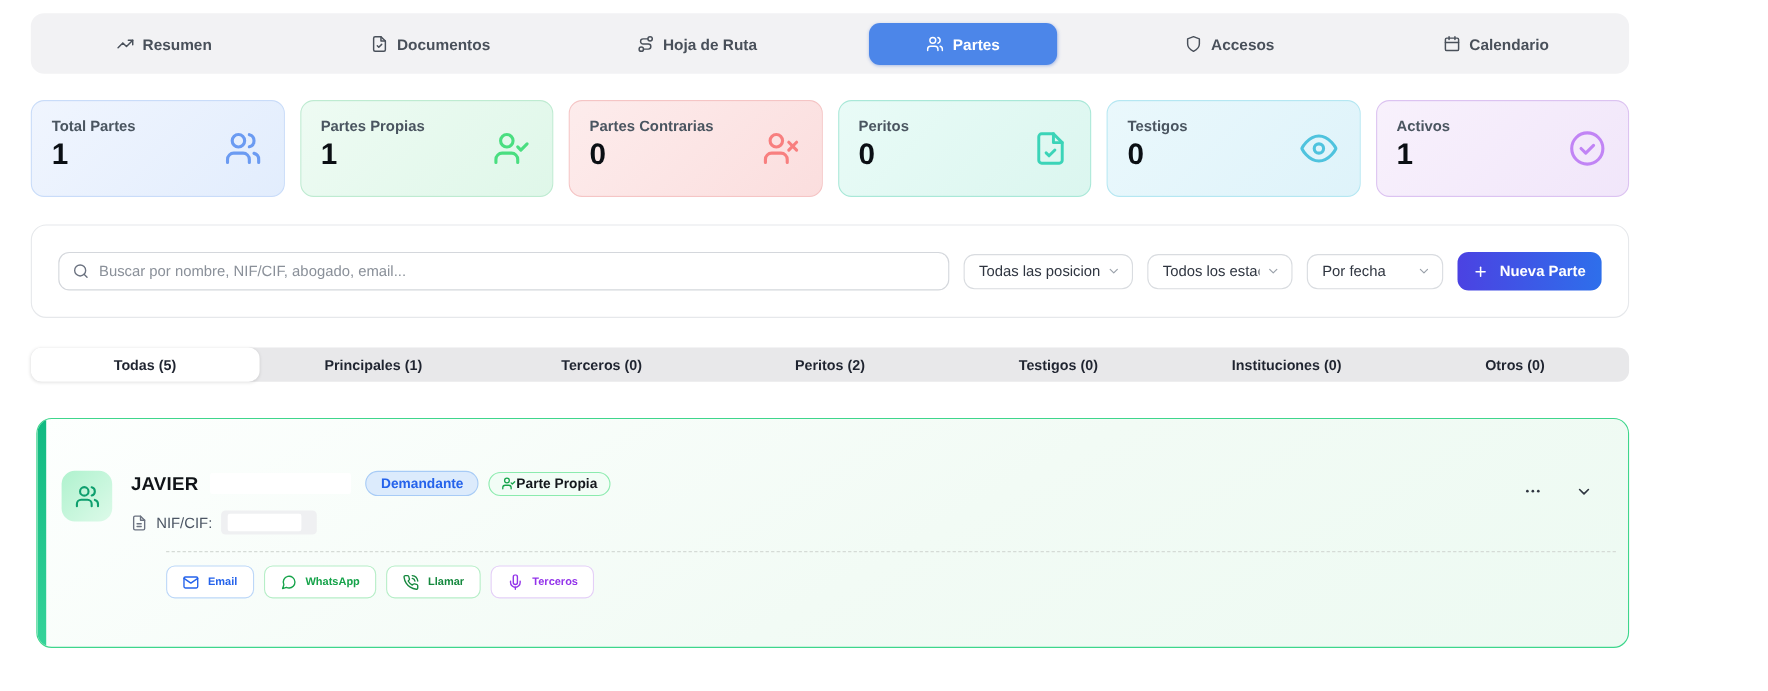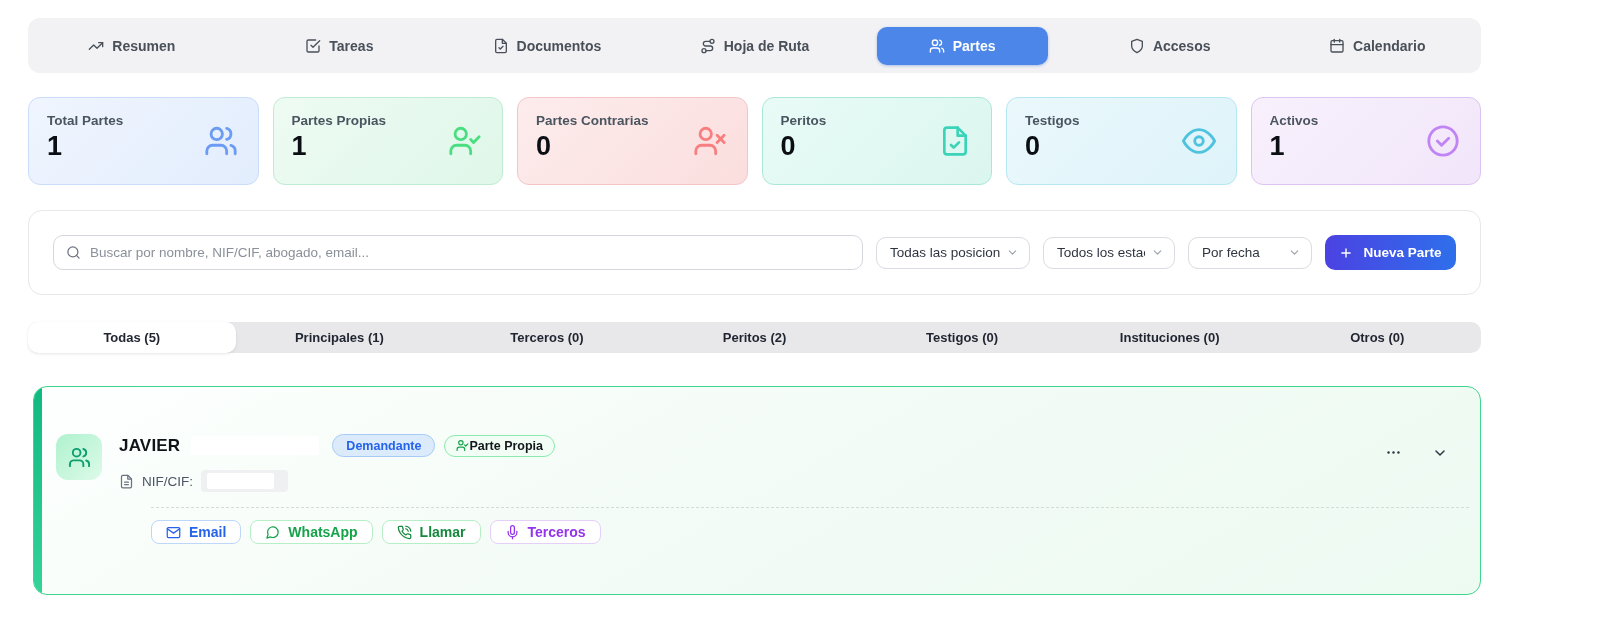--- a/index.html
+++ b/index.html
@@ -1,18 +1,18 @@
 <!DOCTYPE html>
 <html><head>
 <meta charset="utf-8">
 <style>
   * { margin:0; padding:0; box-sizing:border-box; }
   html,body { width:1607px; height:628px; background:#ffffff; overflow:hidden;
     font-family:"Liberation Sans", sans-serif; -webkit-font-smoothing:antialiased; }
-  .page { width:1453px; margin-left:28px; padding-top:18px; }
+  .page { width:1453px; margin-left:28px; padding-top:12px; }
   svg { display:block; }
 
   
   .navbar { height:55px; background:#F2F2F4; border-radius:12px; display:flex; align-items:center; }
   .nav-cell { flex:1; display:flex; justify-content:center; align-items:center; height:100%; cursor:pointer; }
   .nav-inner { display:flex; align-items:center; gap:8px; color:#49505A; font-size:14px; font-weight:600; padding:11px 18px; border-radius:10px; white-space:nowrap; }
   .nav-inner svg { stroke:#49505A; }
   .nav-cell.active .nav-inner { background:#4C86E9; color:#ffffff; padding:11px 52px; box-shadow:0 1px 3px rgba(40,90,200,.35); }
   .nav-cell.active .nav-inner svg { stroke:#ffffff; }
 
@@ -63,52 +63,41 @@
   .badge-type svg { stroke:#16A34A; }
   .nif-line { margin-top:13px; display:flex; align-items:center; gap:8px; }
   .nif-line svg { stroke:#6B7280; }
   .nif-label { font-size:13.5px; color:#4B5563; }
   .nif-pill { width:87px; height:22px; background:#EFF0F2; border-radius:4px; position:relative; overflow:hidden; }
   .nif-redact { position:absolute; left:6px; top:3px; right:14px; bottom:3px; background:#fff; border-radius:2px; }
   .party-controls { display:flex; align-items:center; gap:26px; padding-top:8px; }
   .more-btn, .chev-btn { background:none; border:none; cursor:pointer; color:#2F3540; padding:2px; }
   .dash-divider { margin:15px 0 0 95px; width:1318px; border-top:1.5px dashed #D5DBD6; }
   .actions { margin:12px 0 0 95px; display:flex; gap:9px; }
-  .action-btn { height:24px; display:flex; align-items:center; gap:8px; padding:0 14px; border-radius:8px; background:rgba(255,255,255,.92); font-size:14px; font-weight:700; cursor:pointer; font-family:"Liberation Sans",sans-serif; }
+  .action-btn { height:30px; display:flex; align-items:center; gap:8px; padding:0 14px; border-radius:8px; background:rgba(255,255,255,.92); font-size:10px; font-weight:700; cursor:pointer; font-family:"Liberation Sans",sans-serif; }
   .ab-email    { border:1px solid #BCD7F8; color:#2563EB; }  .ab-email svg { stroke:#2563EB; }
   .ab-whatsapp { border:1px solid #B6EEC7; color:#16A34A; }  .ab-whatsapp svg { stroke:#16A34A; }
   .ab-llamar   { border:1px solid #B6EEC7; color:#15883E; }  .ab-llamar svg { stroke:#15883E; }
   .ab-grabada  { border:1px solid #E4CFF7; color:#9333EA; }  .ab-grabada svg { stroke:#9333EA; }
 </style>
 </head>
 <body>
 
 <div class="page">
 
   <div class="navbar">
     <div class="nav-cell">
       <span class="nav-inner">
         <span>
             <svg width="16" height="16" viewBox="0 0 24 24" fill="none" stroke-width="2" stroke-linecap="round" stroke-linejoin="round" stroke="currentColor">
               <polyline points="22 7 13.5 15.5 8.5 10.5 2 17"></polyline>
               <polyline points="16 7 22 7 22 13"></polyline>
             </svg>
           </span>
         <span>Resumen</span>
-      </span>
-    </div>
-    <div class="nav-cell">
-      <span class="nav-inner">
-        <span>
-            <svg width="16" height="16" viewBox="0 0 24 24" fill="none" stroke-width="2" stroke-linecap="round" stroke-linejoin="round" stroke="currentColor">
-              <polyline points="9 11 12 14 22 4"></polyline>
-              <path d="M21 12v7a2 2 0 0 1-2 2H5a2 2 0 0 1-2-2V5a2 2 0 0 1 2-2h11"></path>
-            </svg>
-          </span>
-        <span>Tareas</span>
       </span>
     </div>
     <div class="nav-cell">
       <span class="nav-inner">
         <span>
             <svg width="16" height="16" viewBox="0 0 24 24" fill="none" stroke-width="2" stroke-linecap="round" stroke-linejoin="round" stroke="currentColor">
               <path d="M14 2H6a2 2 0 0 0-2 2v16a2 2 0 0 0 2 2h12a2 2 0 0 0 2-2V8z"></path>
               <polyline points="14 2 14 8 20 8"></polyline>
               <polyline points="9 14.5 11 16.5 15 12.5"></polyline>
             </svg>

